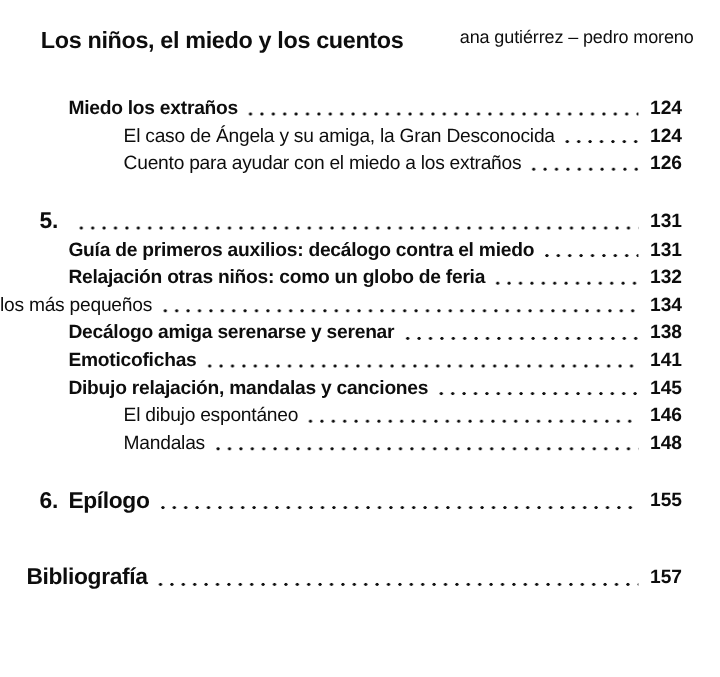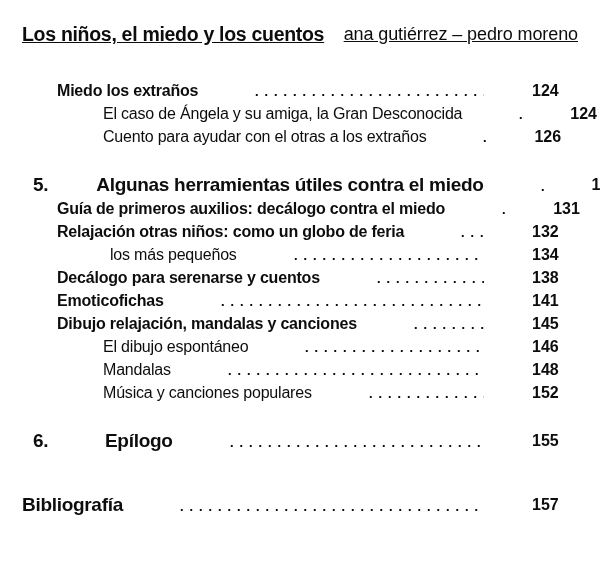--- a/index.html
+++ b/index.html
@@ -14,57 +14,54 @@
     font-family: "Liberation Sans", sans-serif;
     overflow: hidden;
   }
   .page {
     width: 600px;
     height: 564px;
   }
   .header {
     display: flex;
     justify-content: space-between;
-    align-items: center;
-    margin: 23px 22px 0 22px;
+    align-items: flex-start;
+    margin: 23px 22px 0 34px;
     white-space: nowrap;
-    text-decoration: underline;
   }
   .title {
     font-weight: bold;
     font-size: 19.5px;
     letter-spacing: -0.3px;
   }
   .authors {
-    font-size: 18px;
+    font-size: 15px;
     letter-spacing: -0.1px;
   }
   .toc {
     margin: 33px 22px 0 0;
   }
   .section + .section {
     margin-top: 24px;
   }
   .row {
     display: flex;
     height: 23px;
     line-height: 23px;
     font-size: 16px;
     letter-spacing: -0.2px;
-    gap: 48px;
   }
   .row.l1 {
     padding-left: 57px;
     font-weight: bold;
   }
   .row.l2 {
     padding-left: 103px;
   }
   .row.l2cont {
-    padding-left: 110px;
   }
   .row.chapter {
     padding-left: 33px;
     height: 25px;
     line-height: 25px;
     font-size: 19px;
     font-weight: bold;
     letter-spacing: -0.3px;
   }
   .row.top {
@@ -87,21 +84,21 @@
     flex: 1;
     min-width: 8px;
     margin-left: 4px;
     background-image: radial-gradient(circle, #0d0d0d 1.15px, rgba(0,0,0,0) 1.5px);
     background-size: 9.5px 4px;
     background-repeat: repeat-x;
     background-position: 2px calc(100% - 5px);
   }
   .pg {
     width: 46px;
-    text-align: left;
+    text-align: center;
     font-weight: bold;
     font-size: 16px;
     letter-spacing: 0;
   }
 </style>
 </head>
 <body>
 
 <div class="page">
   <div class="header">
@@ -114,49 +111,48 @@
           <span class="label">Miedo los extraños</span>
           <span class="leader"></span>
           <span class="pg">124</span>
         </div>
         <div class="row l2">
           <span class="label">El caso de Ángela y su amiga, la Gran Desconocida</span>
           <span class="leader"></span>
           <span class="pg">124</span>
         </div>
         <div class="row l2">
-          <span class="label">Cuento para ayudar con el otras a los extraños</span>
+          <span class="label">Cuento para ayudar con el miedo a los extraños</span>
           <span class="leader"></span>
           <span class="pg">126</span>
         </div>
       </div>
       <div class="section">
         <div class="row chapter">
           <span class="num">5.</span>
-          <span class="label">Algunas herramientas útiles contra el miedo</span>
           <span class="leader"></span>
           <span class="pg">131</span>
         </div>
         <div class="row l1">
           <span class="label">Guía de primeros auxilios: decálogo contra el miedo</span>
           <span class="leader"></span>
           <span class="pg">131</span>
         </div>
         <div class="row l1">
           <span class="label">Relajación otras niños: como un globo de feria</span>
           <span class="leader"></span>
           <span class="pg">132</span>
         </div>
         <div class="row l2cont">
           <span class="label">los más pequeños</span>
           <span class="leader"></span>
           <span class="pg">134</span>
         </div>
         <div class="row l1">
-          <span class="label">Decálogo para serenarse y cuentos</span>
+          <span class="label">Decálogo amiga serenarse y serenar</span>
           <span class="leader"></span>
           <span class="pg">138</span>
         </div>
         <div class="row l1">
           <span class="label">Emoticofichas</span>
           <span class="leader"></span>
           <span class="pg">141</span>
         </div>
         <div class="row l1">
           <span class="label">Dibujo relajación, mandalas y canciones</span>
@@ -166,25 +162,20 @@
         <div class="row l2">
           <span class="label">El dibujo espontáneo</span>
           <span class="leader"></span>
           <span class="pg">146</span>
         </div>
         <div class="row l2">
           <span class="label">Mandalas</span>
           <span class="leader"></span>
           <span class="pg">148</span>
         </div>
-        <div class="row l2">
-          <span class="label">Música y canciones populares</span>
-          <span class="leader"></span>
-          <span class="pg">152</span>
-        </div>
       </div>
       <div class="section">
         <div class="row chapter">
           <span class="num">6.</span>
           <span class="label">Epílogo</span>
           <span class="leader"></span>
           <span class="pg">155</span>
         </div>
       </div>
       <div class="section">

